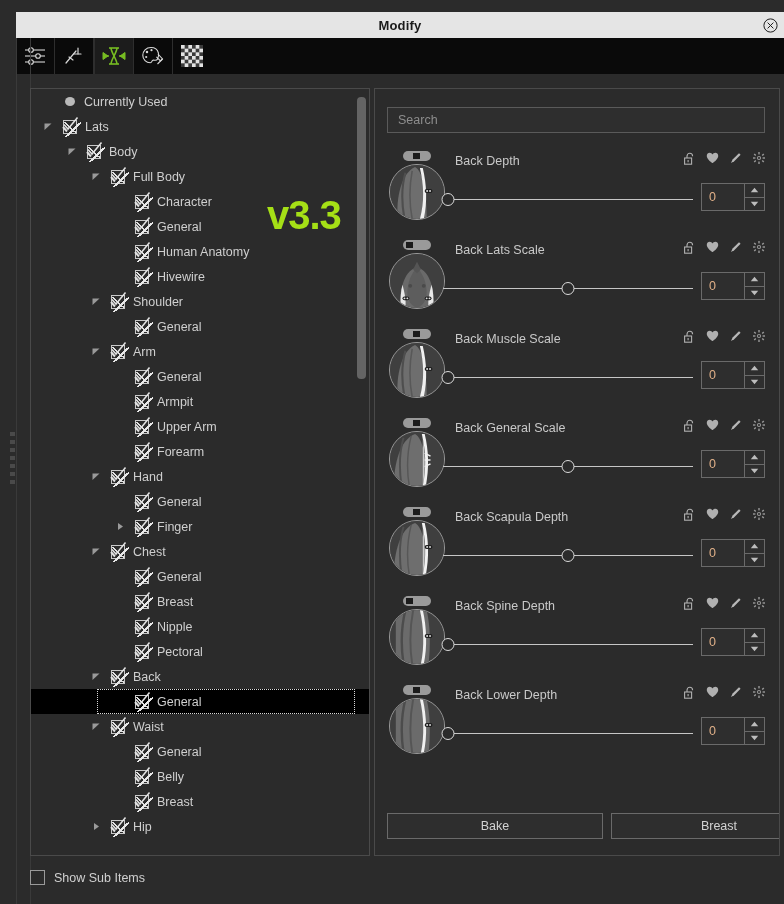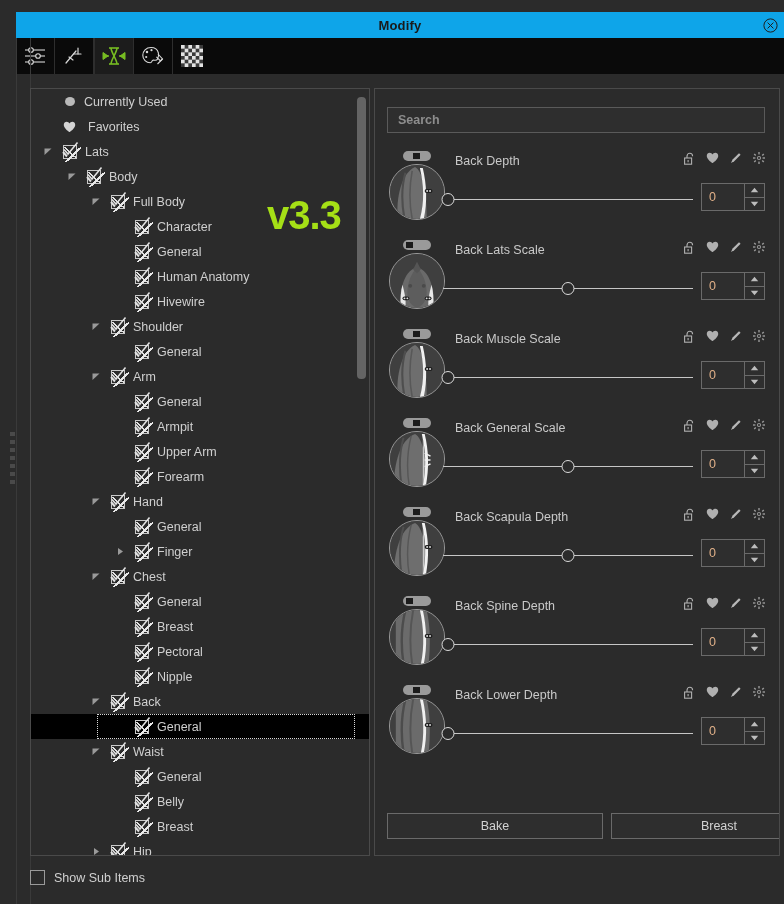--- a/index.html
+++ b/index.html
@@ -7,21 +7,21 @@
     width:784px;height:904px;overflow:hidden;
     background:#2b2b2b;
     font-family:"Liberation Sans","DejaVu Sans",sans-serif;
     -webkit-font-smoothing:antialiased;
   }
   .app{position:relative;width:784px;height:904px;background:#2b2b2b;}
 
   
   .titlebar{
     position:absolute;left:16px;top:12px;width:768px;height:26px;
-    background:#0ea5e9;display:flex;align-items:center;justify-content:center;
+    background:#e5e5e5;display:flex;align-items:center;justify-content:center;
   }
   .titlebar-text{
     font-size:13px;font-weight:bold;color:#1a1a1a;letter-spacing:.2px;
   }
   .close-btn{
     position:absolute;right:6px;top:50%;transform:translateY(-50%);
     width:16px;height:16px;display:flex;align-items:center;justify-content:center;
     cursor:pointer;
   }
   .close-btn svg{display:block;}
@@ -121,21 +121,21 @@
     position:absolute;left:374px;top:88px;width:404px;height:766px;
     background:#2b2b2b;border:1px solid #4a4a4a;overflow:hidden;
   }
   .search-box{
     position:absolute;left:12px;top:18px;width:378px;height:26px;
     background:#2e2e2e;border:1px solid #5a5a5a;box-sizing:border-box;
     display:flex;align-items:center;padding:0 8px;
   }
   .search-box input{
     width:100%;background:transparent;border:none;outline:none;
-    font-family:"Liberation Sans","DejaVu Sans",sans-serif;font-size:12.5px;color:#d0d0d0;font-weight:bold;
+    font-family:"Liberation Sans","DejaVu Sans",sans-serif;font-size:12.5px;color:#d0d0d0;
   }
   .search-box input::placeholder{color:#8d8d8d;}
 
   .slider-list{position:absolute;left:0;top:54px;width:404px;height:690px;}
 
   .slider-row{position:relative;height:89px;}
 
   .thumb-wrap{position:absolute;left:14px;top:8px;width:56px;height:74px;}
   .pill{
     position:absolute;left:14px;top:0;width:28px;height:10px;border-radius:5px;
@@ -316,32 +316,20 @@
     <div class="tree-scroll" id="tree-scroll">
         <div class="tree-row">
           <span class="spacer" style="width: 10px;"></span>
           <span class="twisty"></span>
           <span class="spacer" style="width: 8px;"></span>
           <span class="dot-icon"></span>
           <span class="label">Currently Used</span>
         </div>
         <div class="tree-row">
           <span class="spacer" style="width: 10px;"></span>
-          <span class="twisty"></span>
-          <span class="spacer" style="width: 8px;"></span>
-          <span class="heart-icon">
-            <svg width="13" height="12" viewBox="0 0 14 13">
-              <path d="M7 12 C7 12 0.8 8 0.8 4.2 C0.8 2.1 2.3 0.9 3.9 0.9 C5.2 0.9 6.4 1.8 7 2.8 C7.6 1.8 8.8 0.9 10.1 0.9 C11.7 0.9 13.2 2.1 13.2 4.2 C13.2 8 7 12 7 12 Z" fill="#d4d4d4"></path>
-            </svg>
-          </span>
-          <span class="spacer" style="width: 4px;"></span>
-          <span class="label">Favorites</span>
-        </div>
-        <div class="tree-row">
-          <span class="spacer" style="width: 10px;"></span>
           <span class="twisty">
             <svg width="9" height="9" viewBox="0 0 9 9">
               <path d="M0.5 1.5 L7.5 1.5 L0.5 8 Z" fill="#9a9a9a"></path>
             </svg>
           </span>
           <span class="spacer" style="width: 8px;"></span>
           <span class="cbox checked">
             <svg width="18" height="17" viewBox="0 0 18 17" style="position:absolute;left:-2px;top:-4px;">
               <path d="M2 7.5 L6 12 L15.5 0.5" fill="none" stroke="#e4e4e4" stroke-width="1.5"></path>
             </svg>
@@ -587,32 +575,32 @@
         </div>
         <div class="tree-row">
           <span class="spacer" style="width: 82px;"></span>
           <span class="twisty"></span>
           <span class="spacer" style="width: 8px;"></span>
           <span class="cbox checked">
             <svg width="18" height="17" viewBox="0 0 18 17" style="position:absolute;left:-2px;top:-4px;">
               <path d="M2 7.5 L6 12 L15.5 0.5" fill="none" stroke="#e4e4e4" stroke-width="1.5"></path>
             </svg>
           </span>
+          <span class="label">Nipple</span>
+        </div>
+        <div class="tree-row">
+          <span class="spacer" style="width: 82px;"></span>
+          <span class="twisty"></span>
+          <span class="spacer" style="width: 8px;"></span>
+          <span class="cbox checked">
+            <svg width="18" height="17" viewBox="0 0 18 17" style="position:absolute;left:-2px;top:-4px;">
+              <path d="M2 7.5 L6 12 L15.5 0.5" fill="none" stroke="#e4e4e4" stroke-width="1.5"></path>
+            </svg>
+          </span>
           <span class="label">Pectoral</span>
-        </div>
-        <div class="tree-row">
-          <span class="spacer" style="width: 82px;"></span>
-          <span class="twisty"></span>
-          <span class="spacer" style="width: 8px;"></span>
-          <span class="cbox checked">
-            <svg width="18" height="17" viewBox="0 0 18 17" style="position:absolute;left:-2px;top:-4px;">
-              <path d="M2 7.5 L6 12 L15.5 0.5" fill="none" stroke="#e4e4e4" stroke-width="1.5"></path>
-            </svg>
-          </span>
-          <span class="label">Nipple</span>
         </div>
         <div class="tree-row">
           <span class="spacer" style="width: 58px;"></span>
           <span class="twisty">
             <svg width="9" height="9" viewBox="0 0 9 9">
               <path d="M0.5 1.5 L7.5 1.5 L0.5 8 Z" fill="#9a9a9a"></path>
             </svg>
           </span>
           <span class="spacer" style="width: 8px;"></span>
           <span class="cbox checked">

